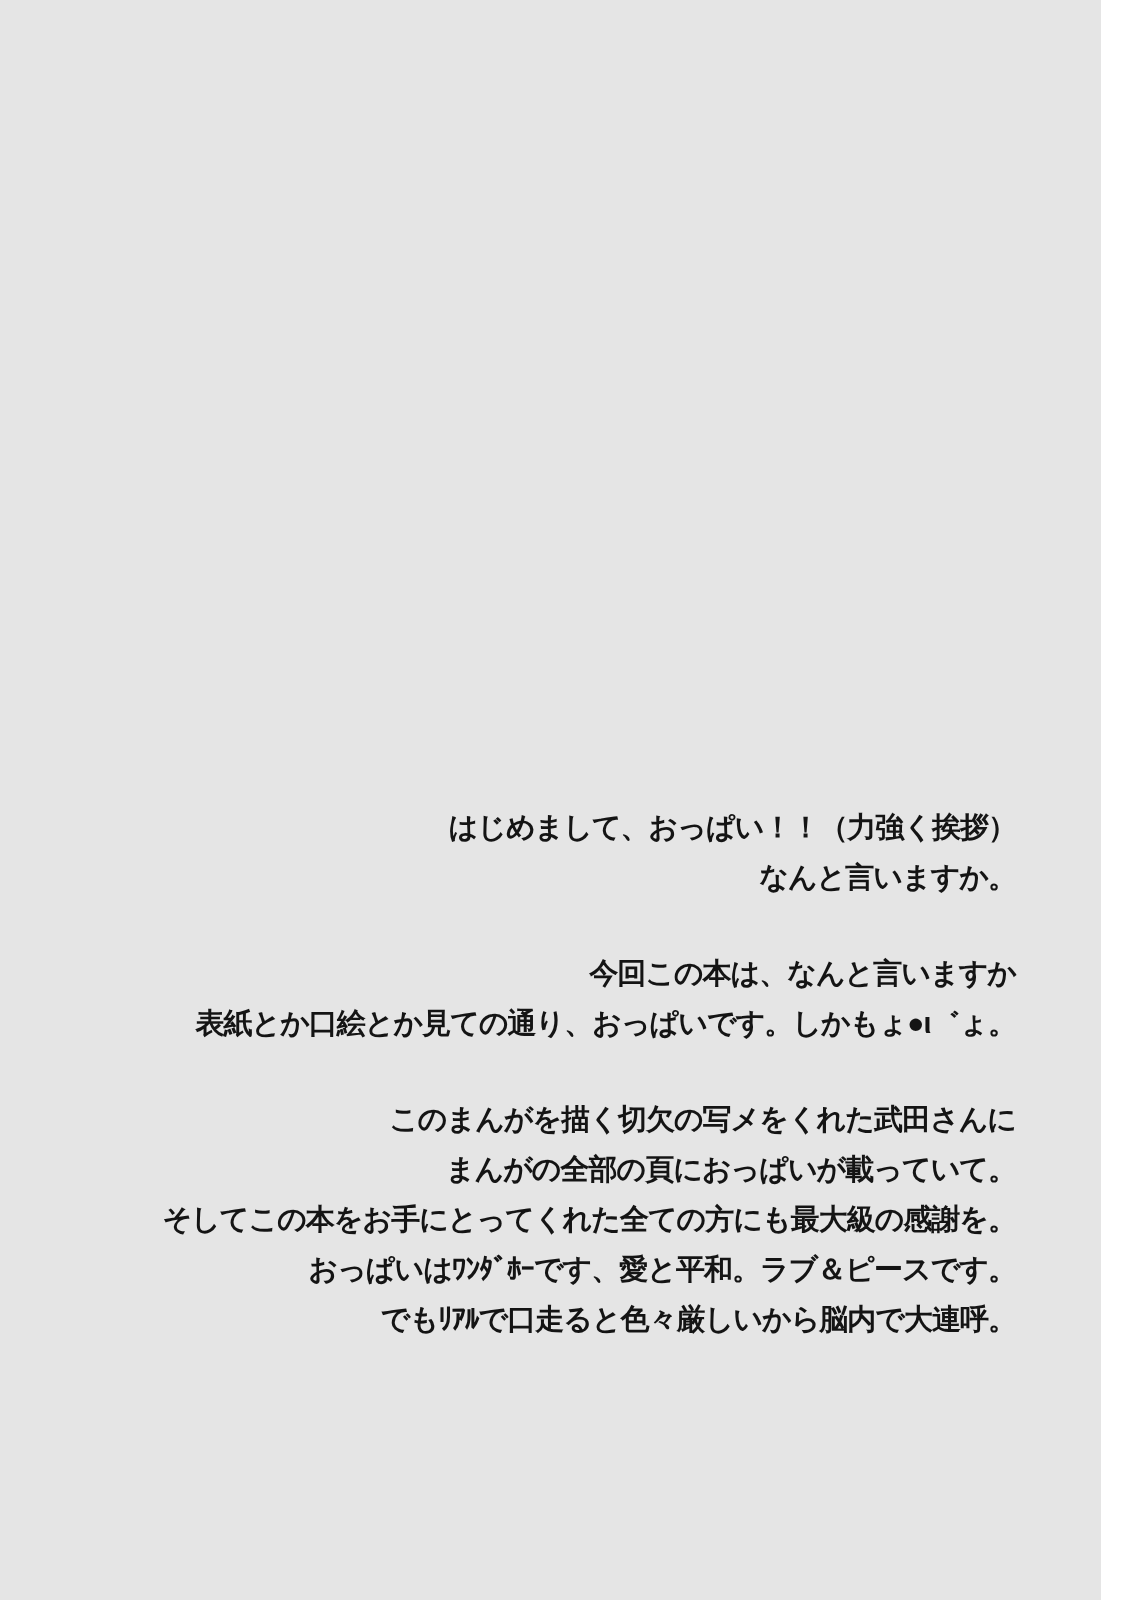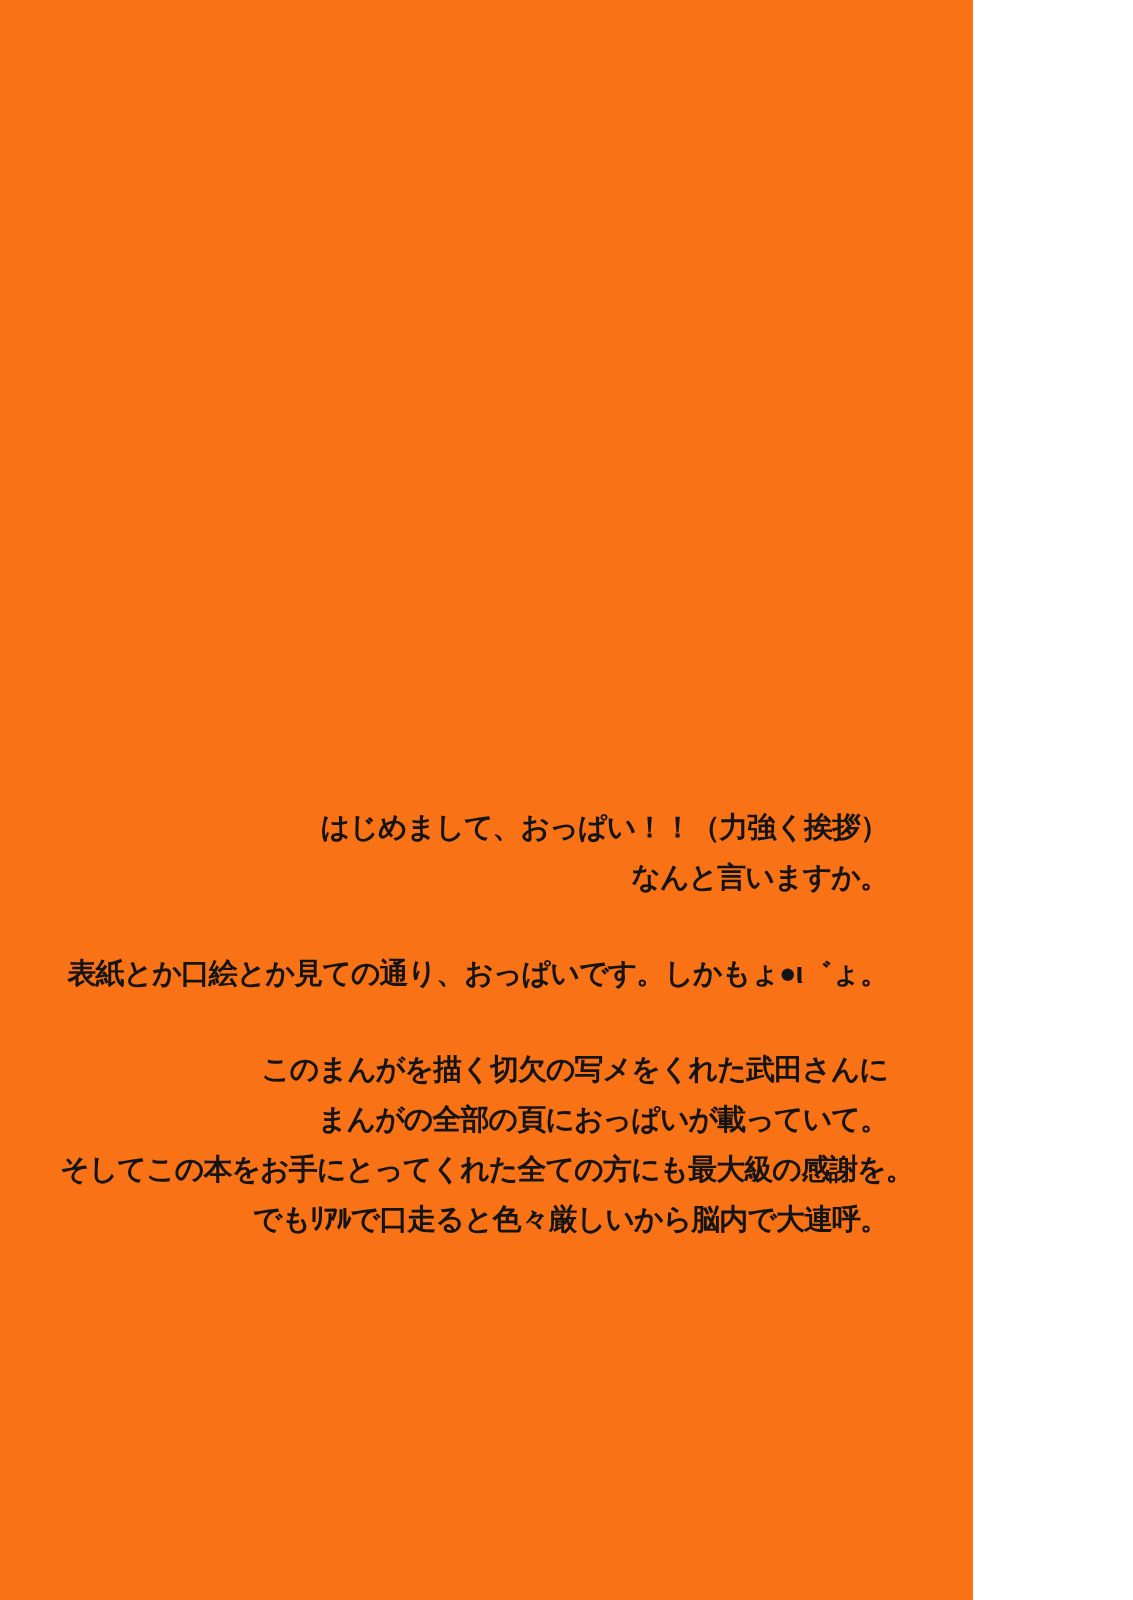--- a/index.html
+++ b/index.html
@@ -7,23 +7,23 @@
     padding: 0;
     background: #ffffff;
   }
   body {
     width: 1133px;
     height: 1600px;
     overflow: hidden;
   }
   .page {
     position: relative;
-    width: 973px;
+    width: 1101px;
     height: 1600px;
-    background: #f97316;
+    background: #e5e5e5;
     overflow: hidden;
     font-family: "Liberation Sans", sans-serif;
   }
   .afterword-block {
     position: absolute;
     top: 802px;
     right: 85px;
     left: 60px;
     text-align: right;
     color: #141414;
@@ -49,24 +49,26 @@
 
 <main class="page">
   <section class="afterword-block">
 
     <p class="afterword-paragraph">
       <span class="text-line">はじめまして、おっぱい！！（力強く挨拶）</span>
       <span class="text-line">なんと言いますか。</span>
     </p>
 
     <p class="afterword-paragraph">
+      <span class="text-line">今回この本は、なんと言いますか</span>
       <span class="text-line">表紙とか口絵とか見ての通り、おっぱいです。しかもょ●ι゛ょ。</span>
     </p>
 
     <p class="afterword-paragraph">
       <span class="text-line">このまんがを描く切欠の写メをくれた武田さんに</span>
       <span class="text-line">まんがの全部の頁におっぱいが載っていて。</span>
       <span class="text-line">そしてこの本をお手にとってくれた全ての方にも最大級の感謝を。</span>
+      <span class="text-line">おっぱいはﾜﾝﾀﾞﾎｰです、愛と平和。ラブ＆ピースです。</span>
       <span class="text-line">でもﾘｱﾙで口走ると色々厳しいから脳内で大連呼。</span>
     </p>
 
   </section>
 </main>
 
 </body></html>

